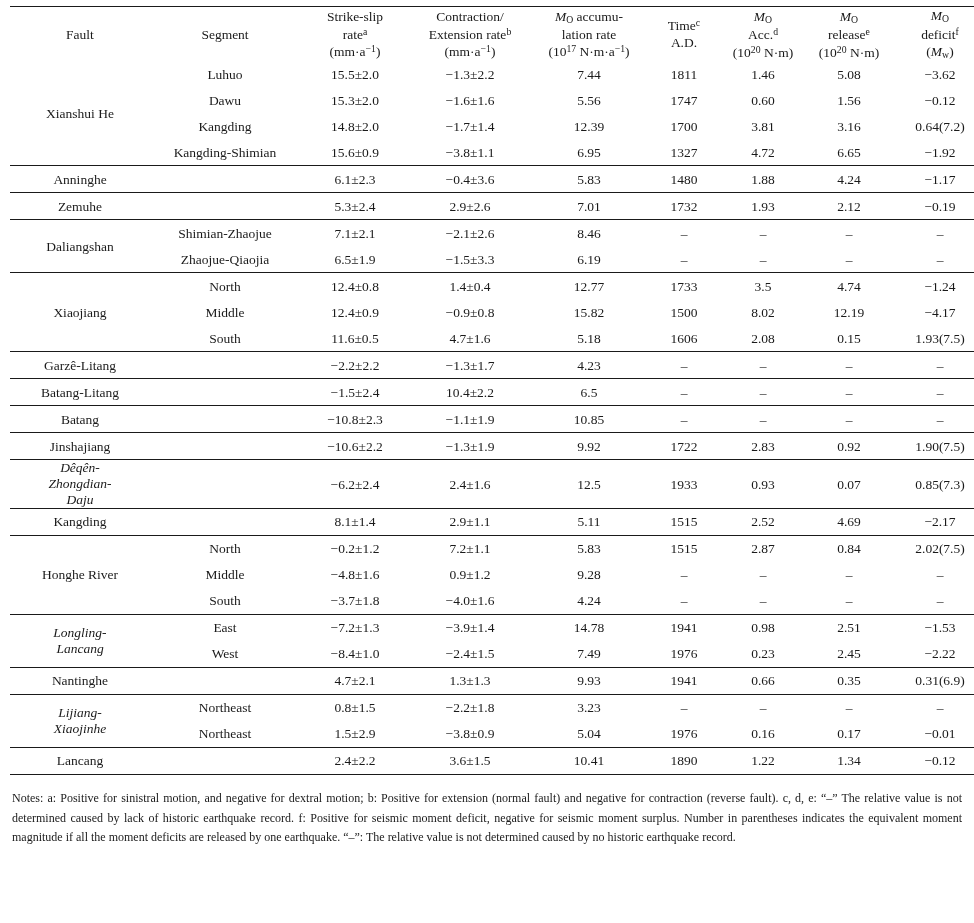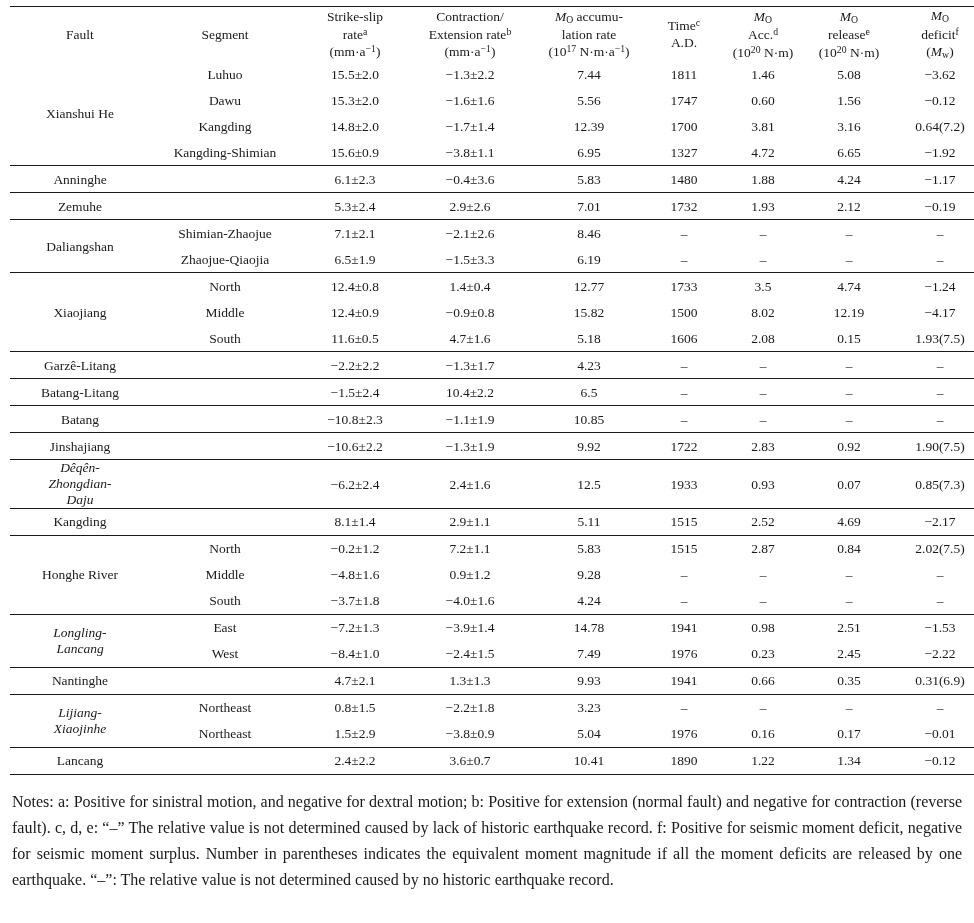--- a/index.html
+++ b/index.html
@@ -79,21 +79,21 @@
   .ital { font-style: italic; }
 
   .fault-stack {
     display: block;
     line-height: 1.18;
     font-style: italic;
   }
 
   .notes {
     margin-top: 14px;
-    font-size: 16px;
+    font-size: 12px;
     line-height: 1.62;
     text-align: justify;
     width: 954px;
     padding: 0 2px;
     box-sizing: border-box;
   }
 </style>
 </head>
 <body>
 
@@ -428,21 +428,21 @@
           <td>5.04</td>
           <td>1976</td>
           <td>0.16</td>
           <td>0.17</td>
           <td>−0.01</td>
         </tr>
         <tr class="rule-mid rule-bot">
           <td class="fault-cell" rowspan="1">Lancang</td>
           <td></td>
           <td>2.4±2.2</td>
-          <td>3.6±0.7</td>
+          <td>3.6±1.5</td>
           <td>10.41</td>
           <td>1890</td>
           <td>1.22</td>
           <td>1.34</td>
           <td>−0.12</td>
         </tr>
       </tbody>
   </table>
 
   <div class="notes">

